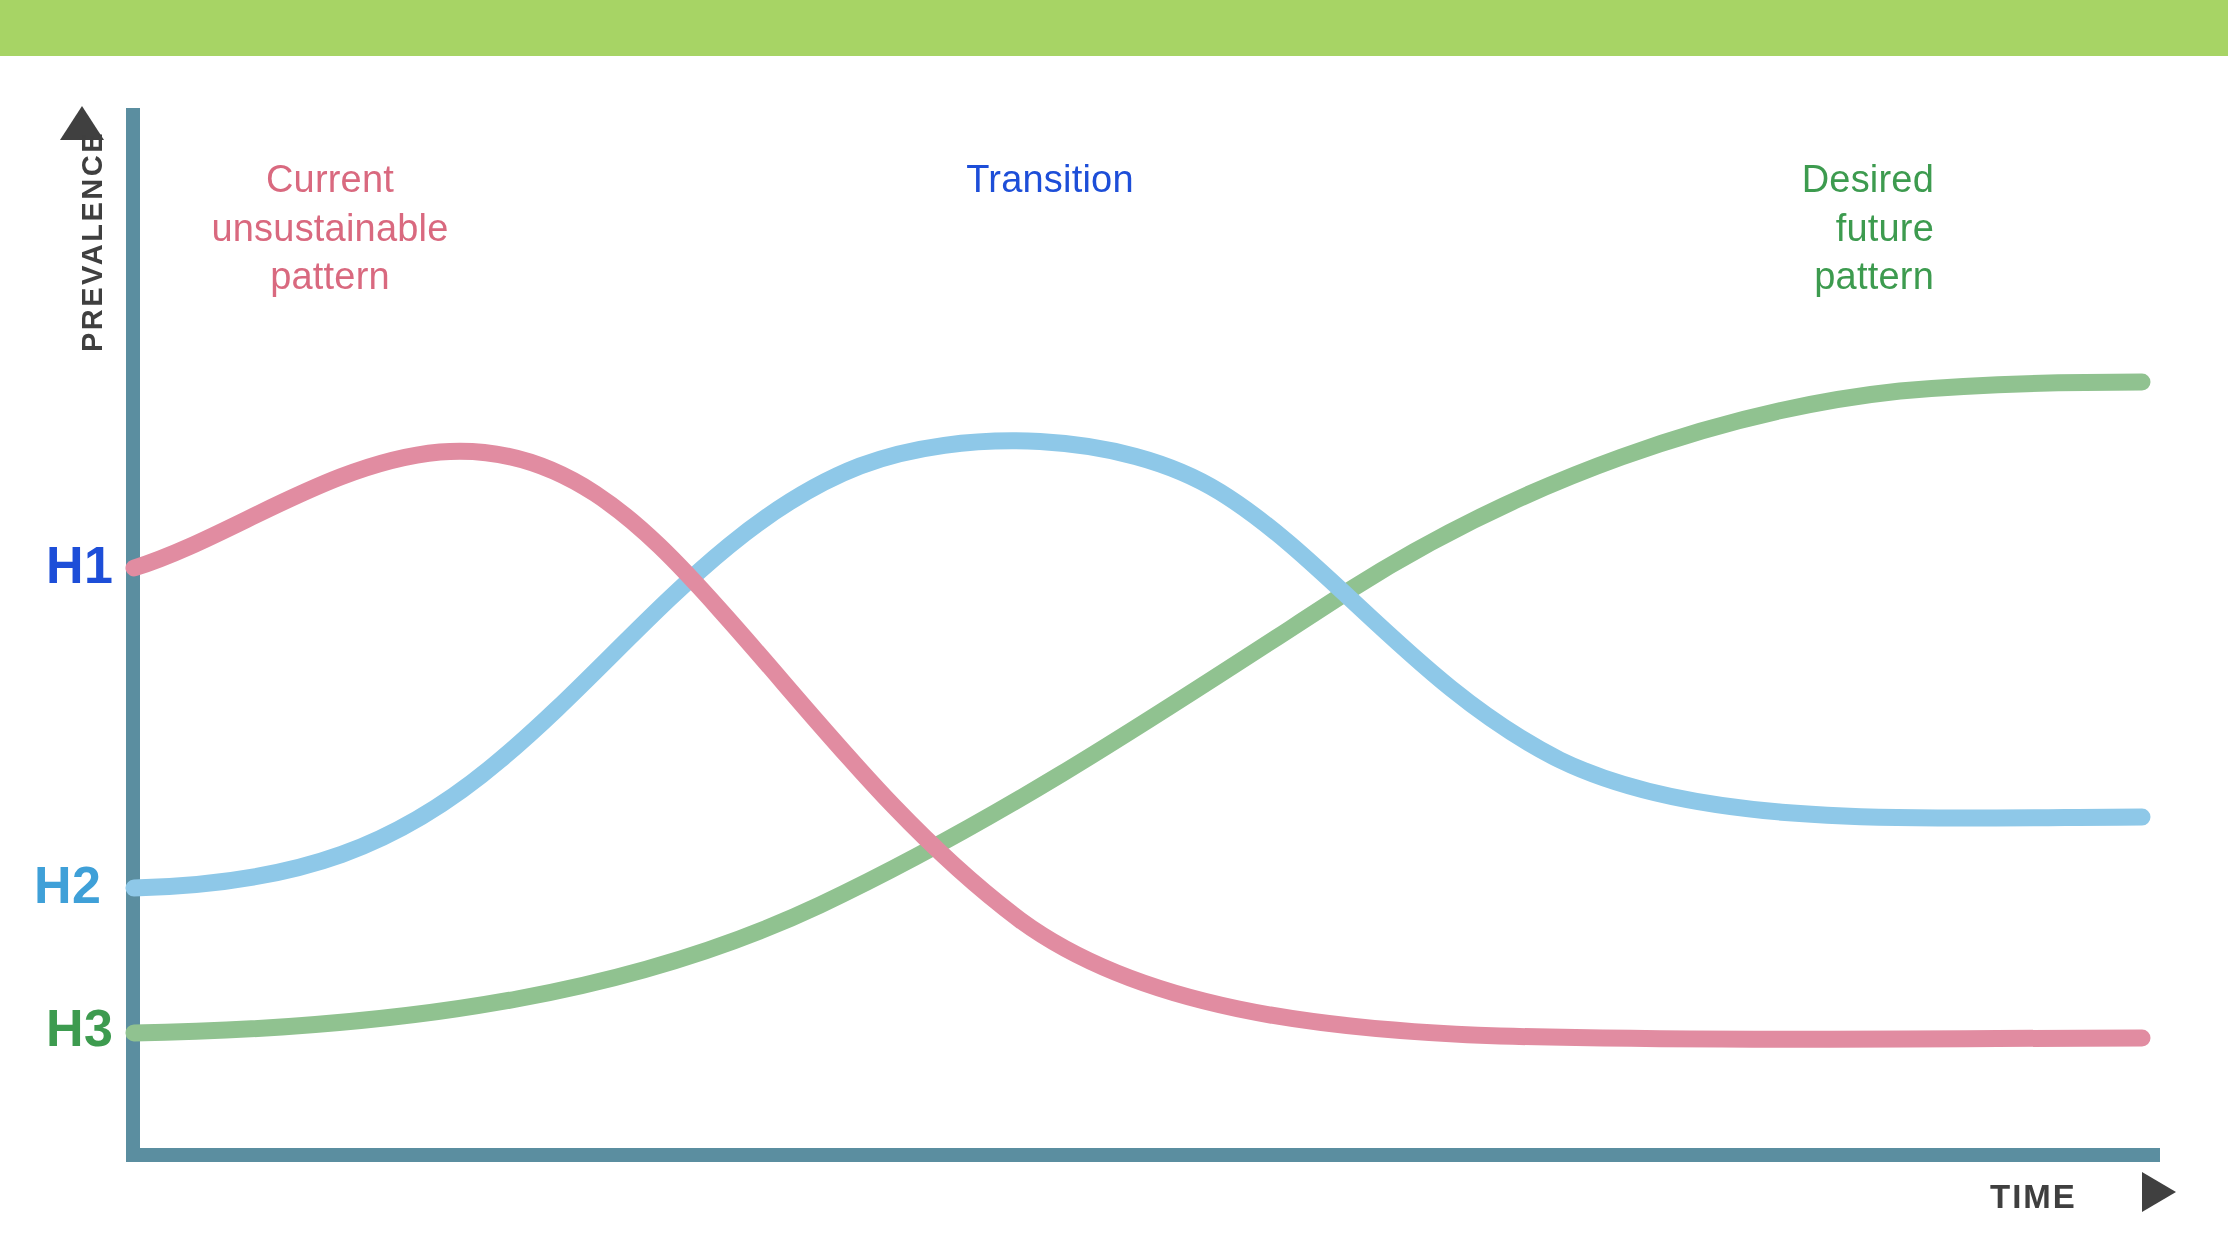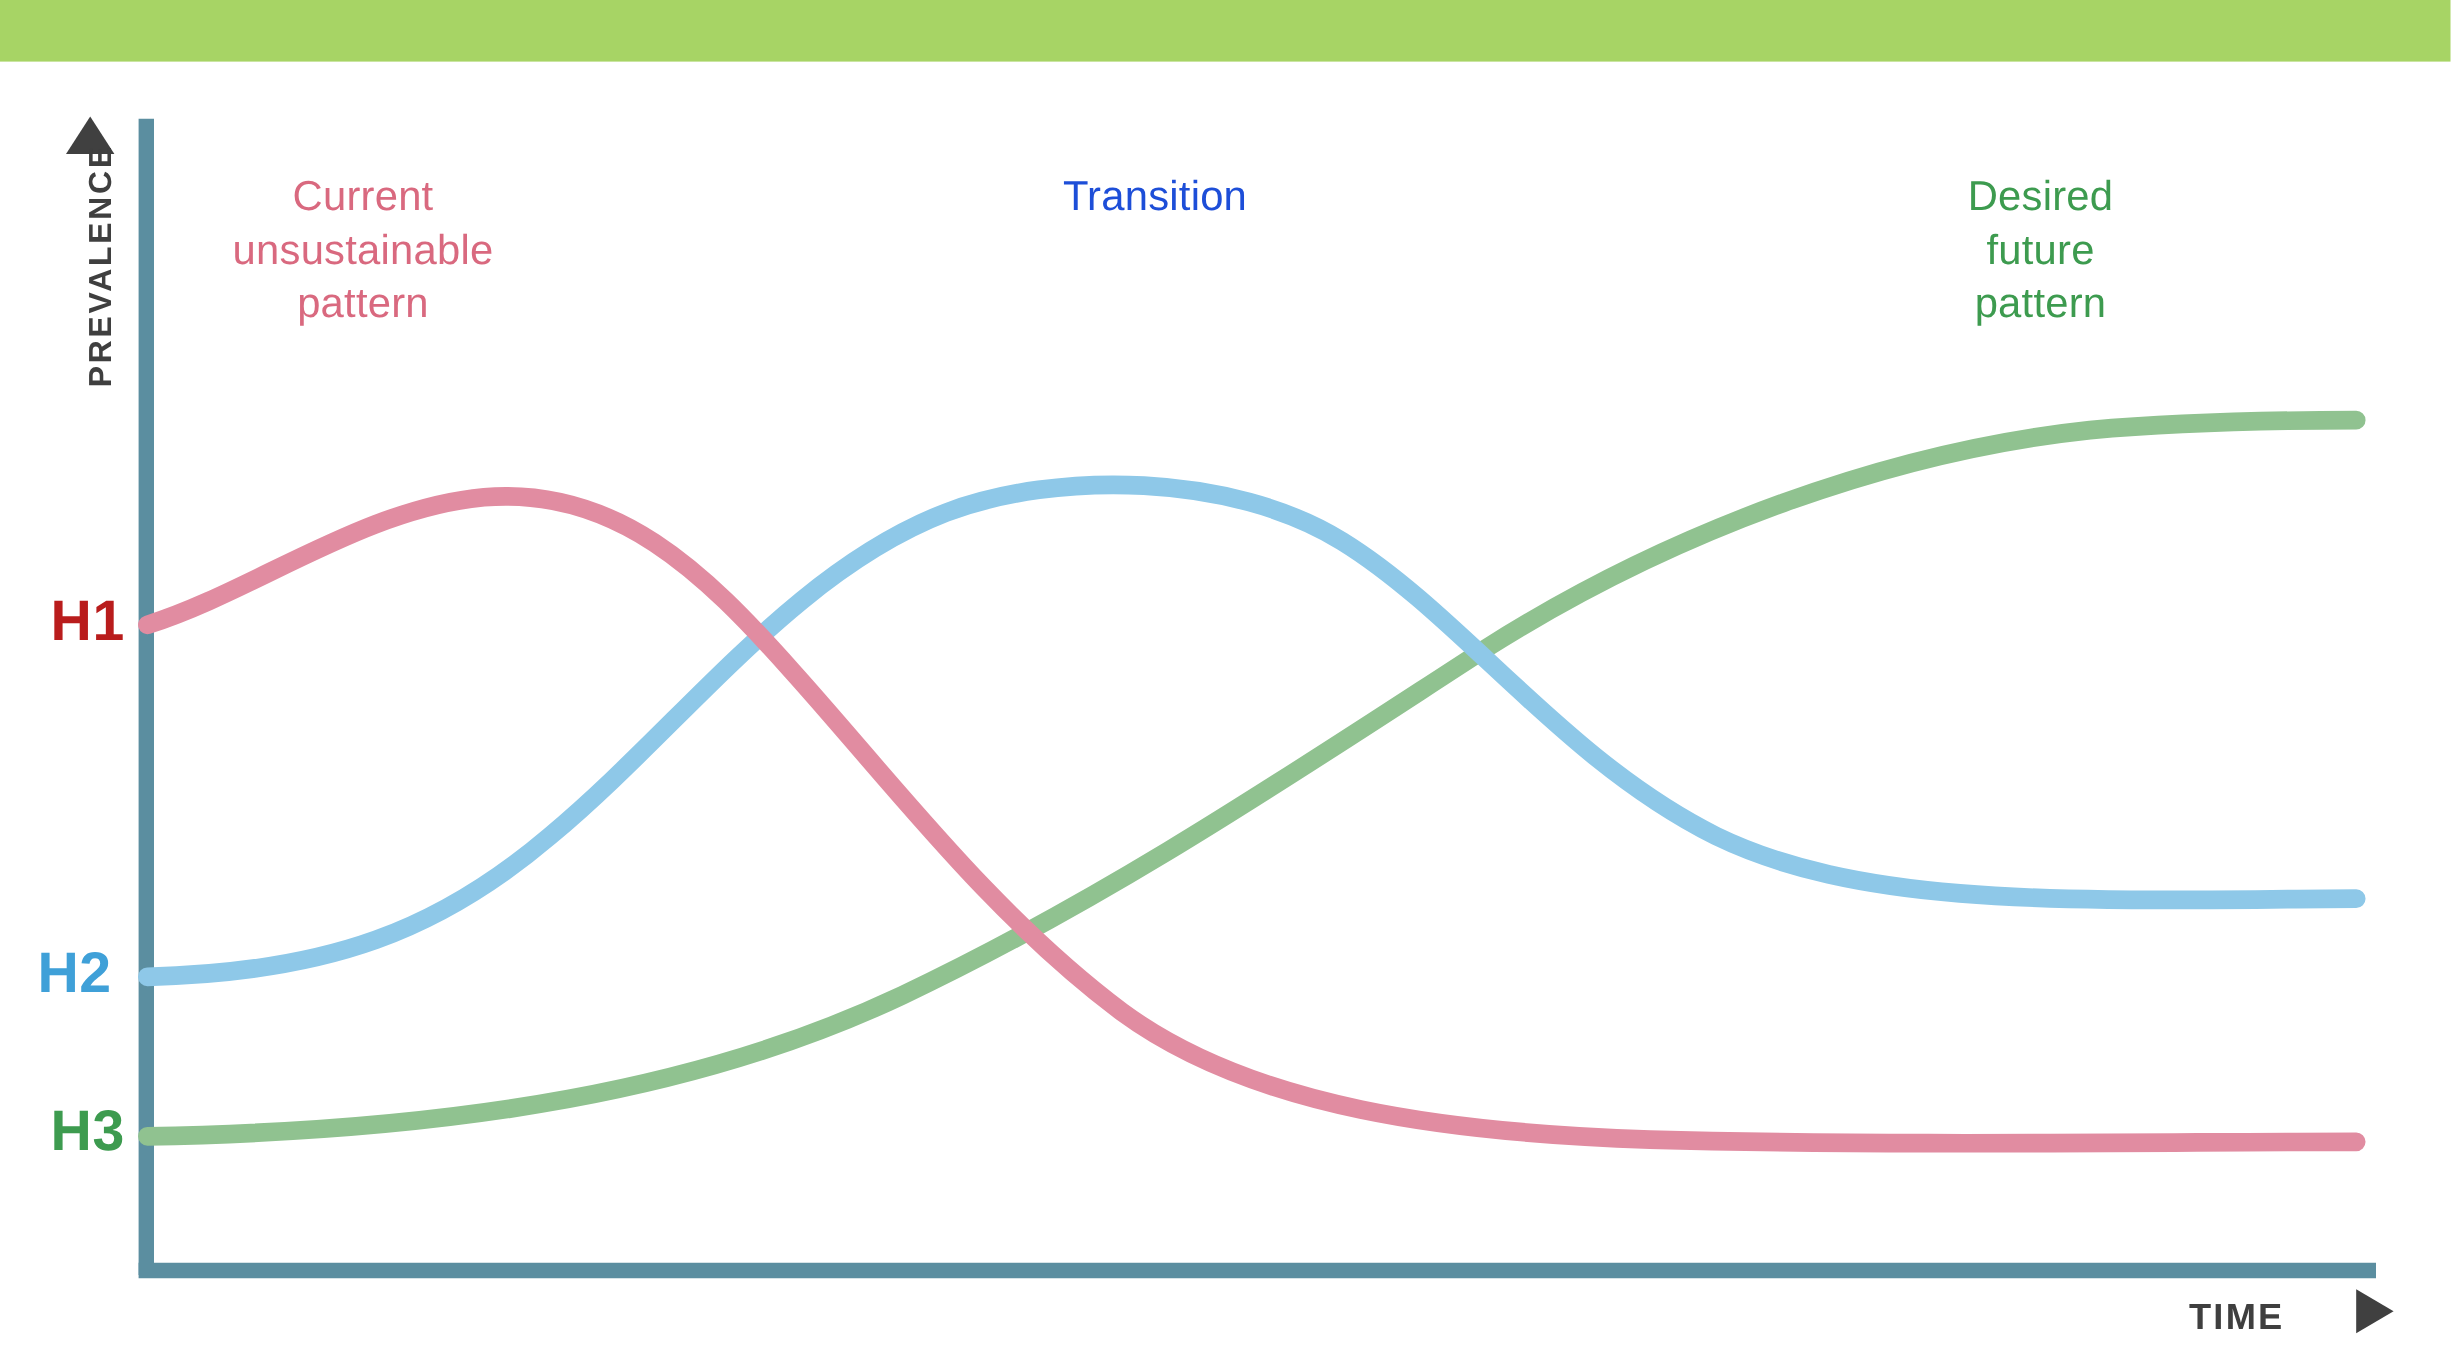--- a/index.html
+++ b/index.html
@@ -37,21 +37,21 @@
     font-weight: normal;
     font-size: 38px;
     line-height: 1.28;
     letter-spacing: 0.2px;
   }
   .zone-line {
     display: block;
   }
   #zone-h1 { left: 160px; top: 155px; width: 340px; }
   #zone-h2 { left: 880px; top: 155px; width: 340px; }
-  #zone-h3 { left: 1685px; top: 155px; width: 340px; }
+  #zone-h3 { left: 1594px; top: 155px; width: 340px; text-align: right; }
 
   .axis-tick-label {
     position: absolute;
     font-weight: bold;
     font-size: 52px;
     letter-spacing: 0.5px;
   }
   #label-h1 { left: 46px; top: 535px; }
   #label-h2 { left: 34px; top: 855px; }
   #label-h3 { left: 46px; top: 998px; }
@@ -112,21 +112,21 @@
              C 560 442, 640 520, 720 610
              C 810 710, 900 830, 1020 920
              C 1140 1008, 1320 1030, 1500 1036
              C 1720 1042, 1980 1038, 2142 1038"></path>
   </svg>
 
   <div id="y-axis-title">PREVALENCE</div>
 
   <div id="x-axis-title">TIME</div>
 
-  <div class="axis-tick-label" id="label-h1" style="color: #b91c1c;">H1</div>
+  <div class="axis-tick-label" id="label-h1" style="color: #1d4ed8;">H1</div>
   <div class="axis-tick-label" id="label-h2" style="color: rgb(63, 160, 216);">H2</div>
   <div class="axis-tick-label" id="label-h3" style="color: rgb(61, 155, 79);">H3</div>
 
   <div class="zone-label" id="zone-h1" style="color: rgb(217, 105, 127);">
     <span class="zone-line">Current</span>
     <span class="zone-line">unsustainable</span>
     <span class="zone-line">pattern</span>
   </div>
 
   <div class="zone-label" id="zone-h2" style="color: #1d4ed8;">

